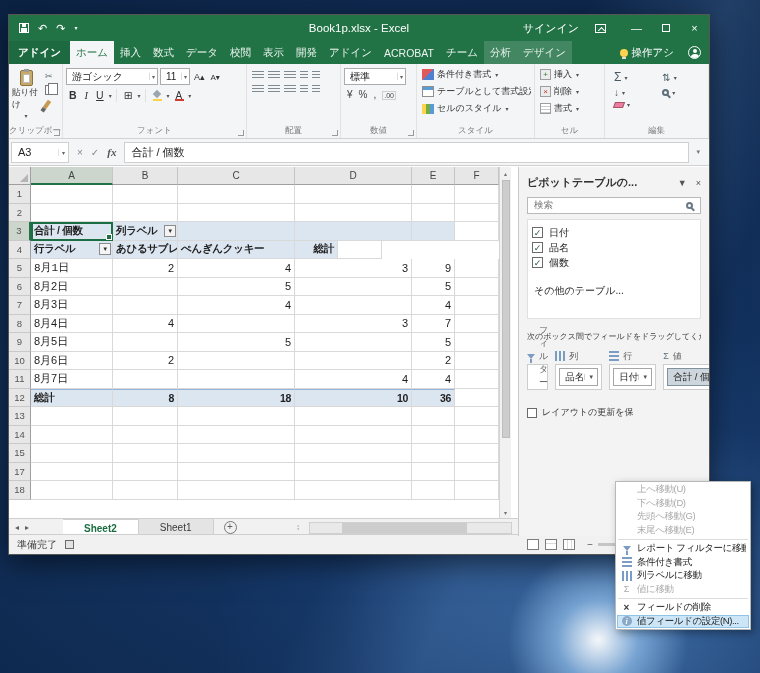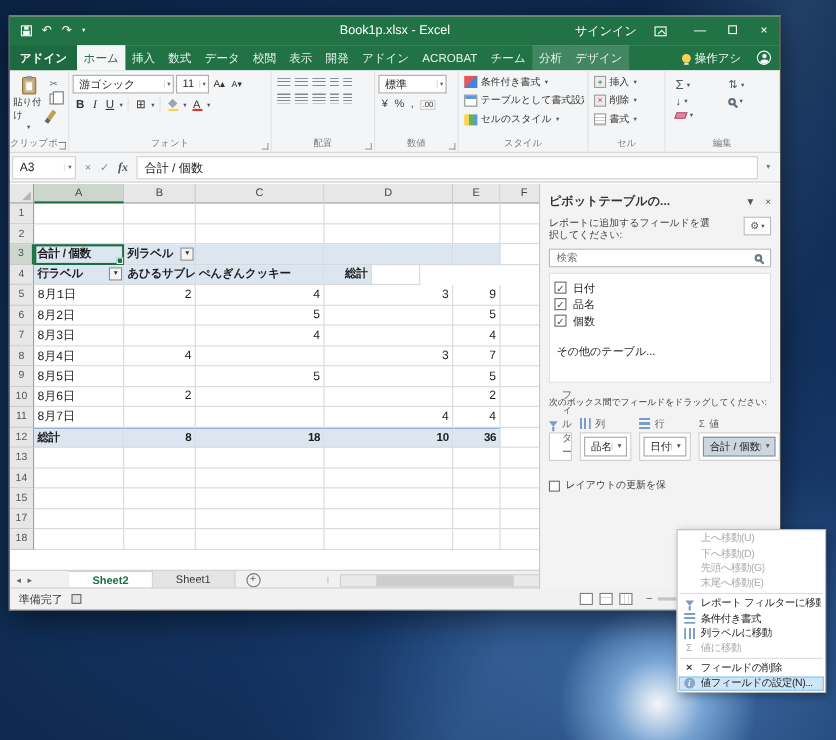--- a/index.html
+++ b/index.html
@@ -147,21 +147,21 @@
 .ic-macro{width:9px;height:9px;border:1px solid #6a6a6a;background:#e2e2e2;margin-left:8px}
 .sb-right{margin-left:auto;display:flex;align-items:center}
 .vic{width:12px;height:11px;border:1px solid #7c7c7c;background:#fff;margin-left:6px}
 .vic.v1{background:linear-gradient(#fff 0 3px,#d8d8d8 3px 4px,#fff 4px)}
 .vic.v2{background:repeating-linear-gradient(to right,#fff 0 3px,#d8d8d8 3px 4px)}
 .zoom{display:flex;align-items:center;gap:5px;margin-left:12px}
 .zsign{font-size:10px;color:#555}
 .ztrack{width:92px;height:3px;background:#c6c6c6;position:relative}
 .zthumb{position:absolute;left:44%;top:-3px;width:7px;height:9px;background:#f4f4f4;border:1px solid #8a8a8a}
 
-.fpane{position:absolute;left:481px;top:152px;right:0;height:369px;background:#f3f3f3;border-left:1px solid #c9c9c9;padding:8px 8px 0;overflow:hidden}
+.fpane{position:absolute;left:509px;top:152px;right:0;height:369px;background:#f3f3f3;border-left:1px solid #c9c9c9;padding:8px 8px 0;overflow:hidden}
 .fp-head{display:flex;align-items:center}
 .fp-title{flex:1;font-size:11px;font-weight:bold;color:#333;white-space:nowrap;overflow:hidden}
 .fp-hbtn{color:#555;font-size:9px;margin-left:9px}
 .fp-instrow{display:flex;margin-top:7px;align-items:flex-start}
 .fp-inst{width:148px;font-size:9px;line-height:11px;color:#3c3c3c}
 .fp-gear{margin-left:auto;width:25px;height:17px;border:1px solid #b9b9b9;background:#fdfdfd;display:flex;align-items:center;justify-content:center;gap:2px;font-size:9px;color:#555}
 .fp-gear .ga{font-size:6px}
 .fp-search{position:relative;margin-top:7px;height:17px;background:#fff;border:1px solid #b9b9b9;display:flex;align-items:center;padding:0 18px 0 6px;font-size:9.5px;color:#767676}
 .fp-search .ic-mag{position:absolute;right:7px;top:4px;border-color:#6a7a85}
 .fp-search .ic-mag::after{background:#6a7a85}
@@ -628,27 +628,20 @@
         </div>
       </div>
     </div>
 
     <div class="fpane">
       <div class="fp-head">
         <span class="fp-title">ピボットテーブルの...</span>
         <span class="fp-hbtn">▼</span>
         <span class="fp-hbtn">×</span>
       </div>
-      <div class="fp-instrow">
-        <div class="fp-inst">レポートに追加するフィールドを選択してください:</div>
-        <div class="fp-gear">
-          <span>⚙</span>
-          <span class="ga">▾</span>
-        </div>
-      </div>
       <div class="fp-search">
         <span>検索</span>
         <span class="ic-mag"></span>
       </div>
       <div class="fp-list">
         <div>
             <div class="fitem">
               <div class="fcb ck">✓</div>
               <div>日付</div>
             </div>

